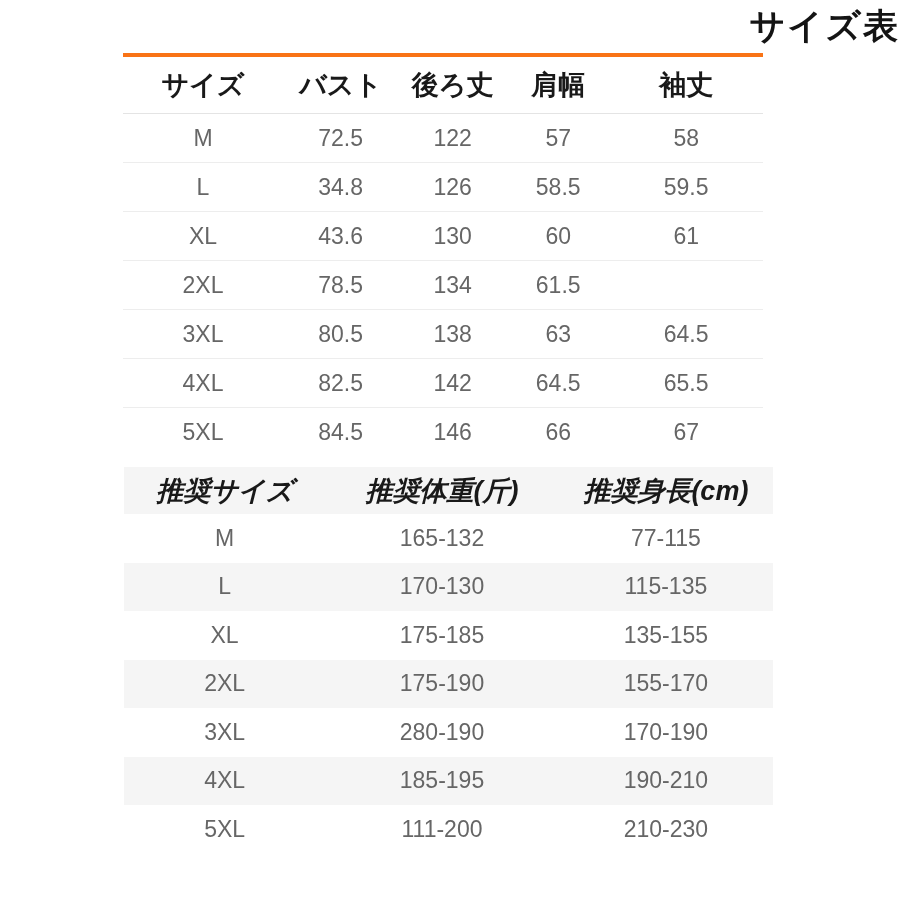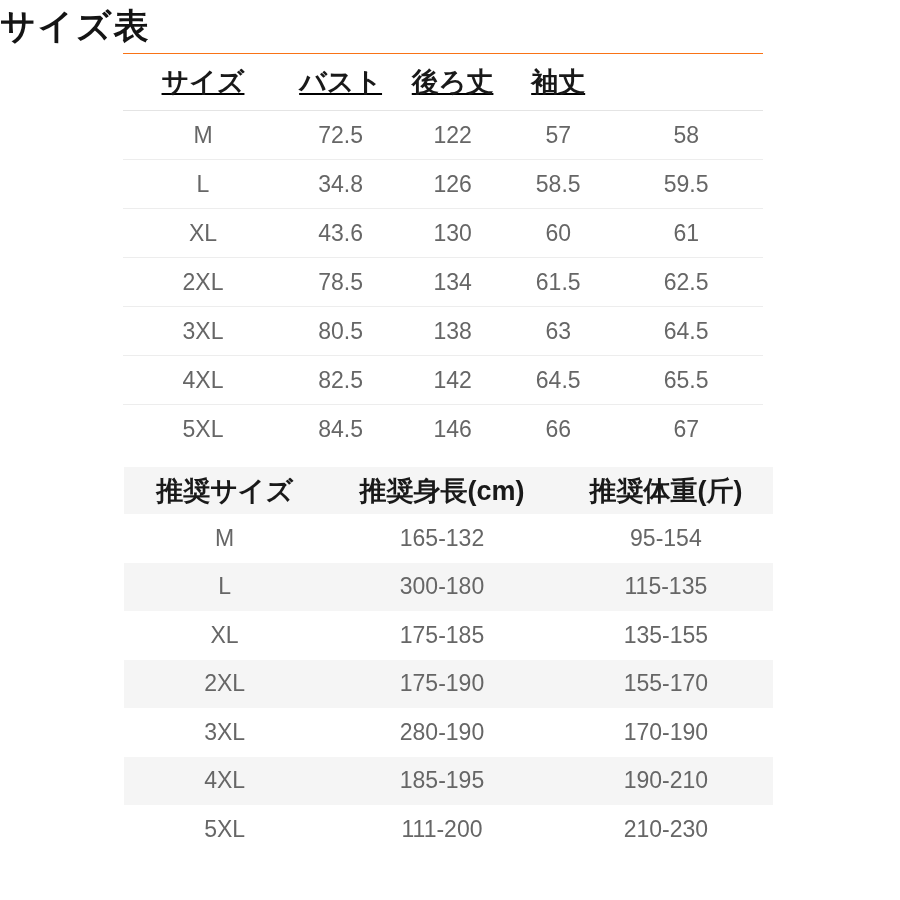--- a/index.html
+++ b/index.html
@@ -11,59 +11,59 @@
     position: relative;
     width: 900px;
     height: 900px;
     background: #ffffff;
     font-family: "Liberation Sans", sans-serif;
     overflow: hidden;
   }
   .page-title {
     margin: 0;
     padding-top: 3px;
-    text-align: left;
+    text-align: right;
     font-size: 35px;
     font-weight: 700;
     color: #141414;
     letter-spacing: 2px;
   }
   .table { position: absolute; }
   .row { display: grid; align-items: center; }
   .cell { text-align: center; }
 
   
   .measure {
     left: 123px;
     top: 53px;
     width: 640px;
   }
   .measure .row { grid-template-columns: 25% 18% 17% 16% 24%; }
   .measure .row.header {
     height: 56px;
-    border-top: 1px solid #f97316;
+    border-top: 4px solid #f97316;
     border-bottom: 1px solid #e4e4e4;
-    text-decoration: underline;
   }
   .measure .row.data {
     height: 48px;
     border-bottom: 1px solid #ededed;
   }
   .measure .row.data:last-child { border-bottom: none; }
 
   
   .reco {
     left: 124px;
     top: 467px;
     width: 649px;
   }
   .reco .row { grid-template-columns: 31% 36% 33%; }
   .reco .row.header {
     height: 47px;
     background: #f5f5f5;
+    font-style: italic;
   }
   .reco .row.data { height: 48.5px; }
   .reco .row.data.alt { background: #f5f5f5; }
 
   .row.header .cell {
     font-size: 27px;
     font-weight: 700;
     color: #191919;
   }
   .row.data .cell {
@@ -76,20 +76,21 @@
 <body>
 
 <div class="page">
   <h1 class="page-title">サイズ表</h1>
 
   <div class="table measure">
       <div class="row header">
         <span class="cell">サイズ</span>
         <span class="cell">バスト</span>
         <span class="cell">後ろ丈</span>
+        <span class="cell">肩幅</span>
         <span class="cell">袖丈</span>
       </div>
       <div class="row data">
         <span class="cell">M</span>
         <span class="cell">72.5</span>
         <span class="cell">122</span>
         <span class="cell">57</span>
         <span class="cell">58</span>
       </div>
       <div class="row data alt">
@@ -104,21 +105,20 @@
         <span class="cell">43.6</span>
         <span class="cell">130</span>
         <span class="cell">60</span>
         <span class="cell">61</span>
       </div>
       <div class="row data alt">
         <span class="cell">2XL</span>
         <span class="cell">78.5</span>
         <span class="cell">134</span>
         <span class="cell">61.5</span>
-        <span class="cell">62.5</span>
       </div>
       <div class="row data">
         <span class="cell">3XL</span>
         <span class="cell">80.5</span>
         <span class="cell">138</span>
         <span class="cell">63</span>
         <span class="cell">64.5</span>
       </div>
       <div class="row data alt">
         <span class="cell">4XL</span>
@@ -132,31 +132,31 @@
         <span class="cell">84.5</span>
         <span class="cell">146</span>
         <span class="cell">66</span>
         <span class="cell">67</span>
       </div>
     </div>
 
   <div class="table reco">
       <div class="row header">
         <span class="cell">推奨サイズ</span>
+        <span class="cell">推奨体重(斤)</span>
         <span class="cell">推奨身長(cm)</span>
-        <span class="cell">推奨体重(斤)</span>
       </div>
       <div class="row data">
         <span class="cell">M</span>
         <span class="cell">165-132</span>
-        <span class="cell">95-154</span>
+        <span class="cell">77-115</span>
       </div>
       <div class="row data alt">
         <span class="cell">L</span>
-        <span class="cell">300-180</span>
+        <span class="cell">170-130</span>
         <span class="cell">115-135</span>
       </div>
       <div class="row data">
         <span class="cell">XL</span>
         <span class="cell">175-185</span>
         <span class="cell">135-155</span>
       </div>
       <div class="row data alt">
         <span class="cell">2XL</span>
         <span class="cell">175-190</span>

